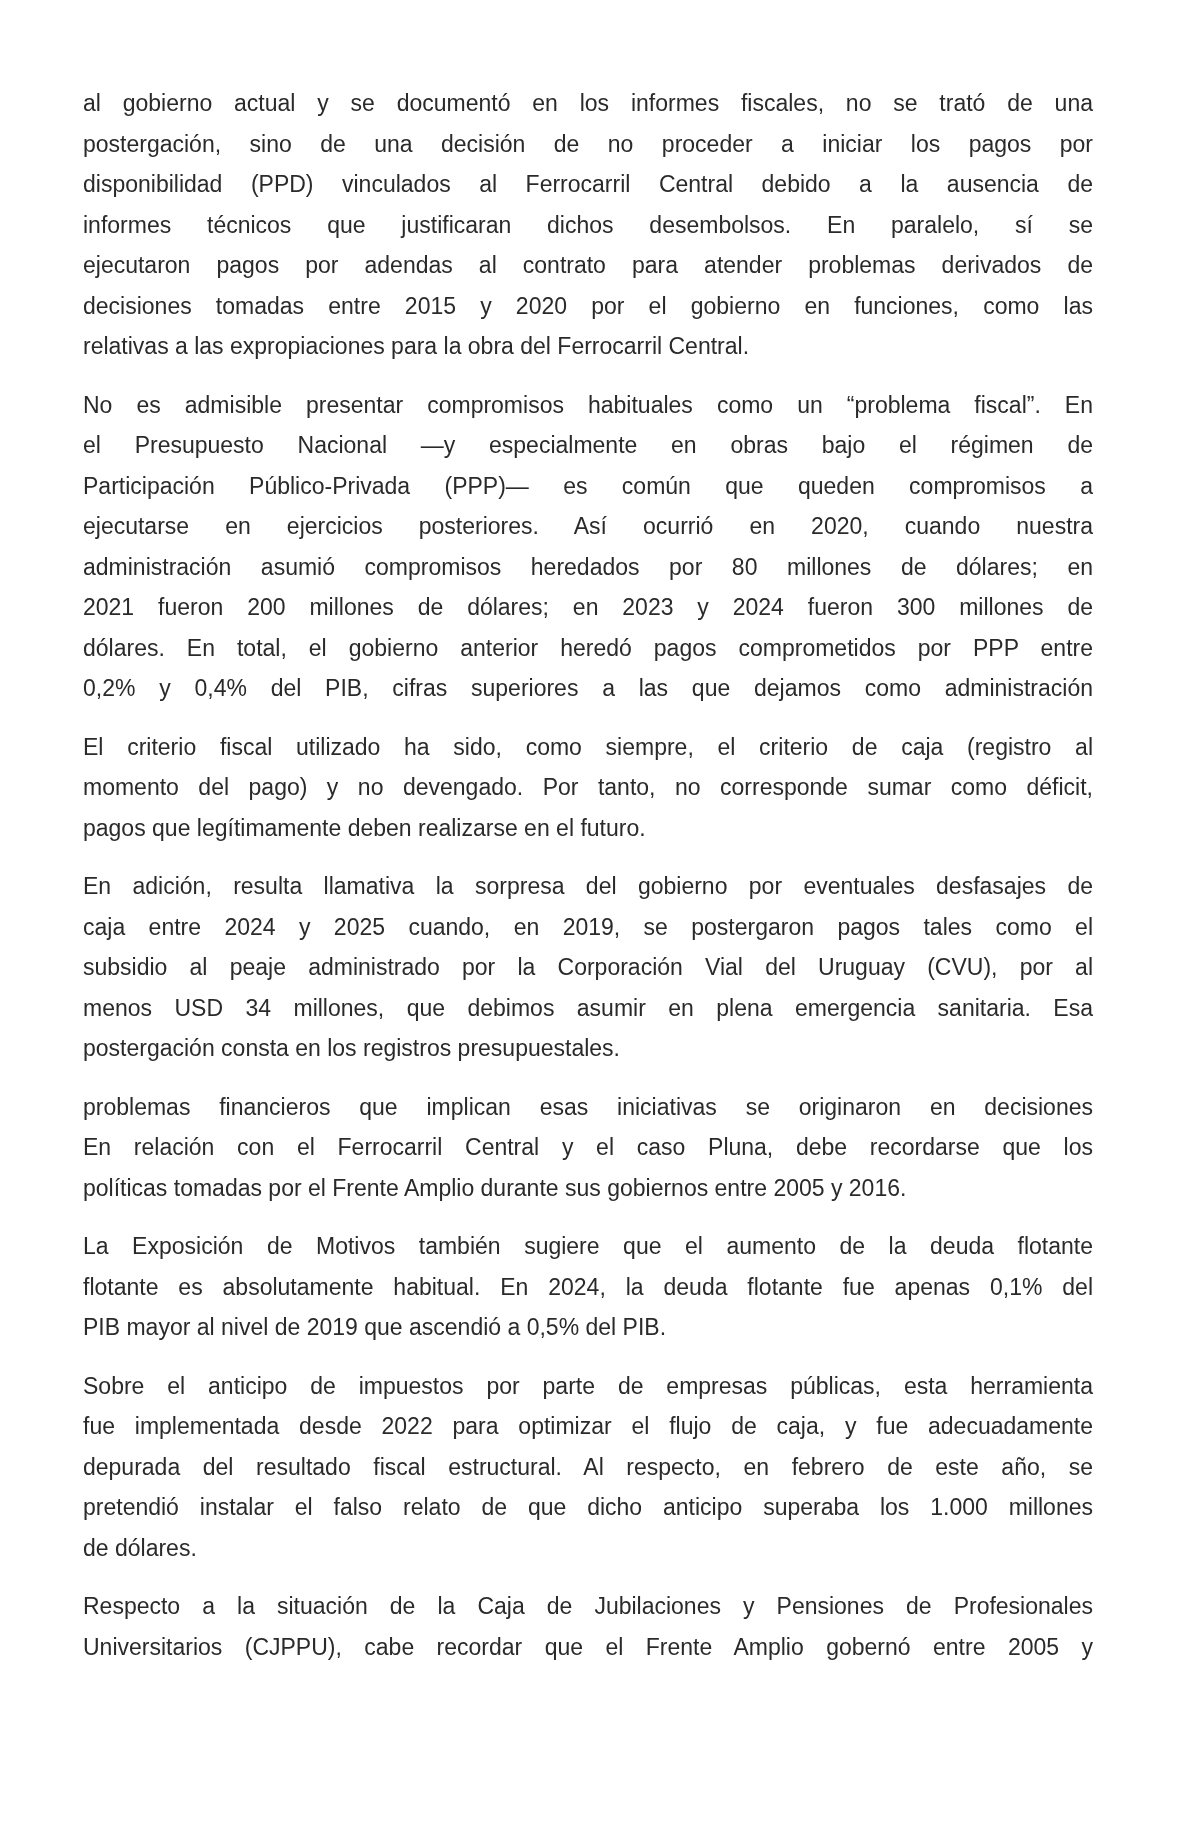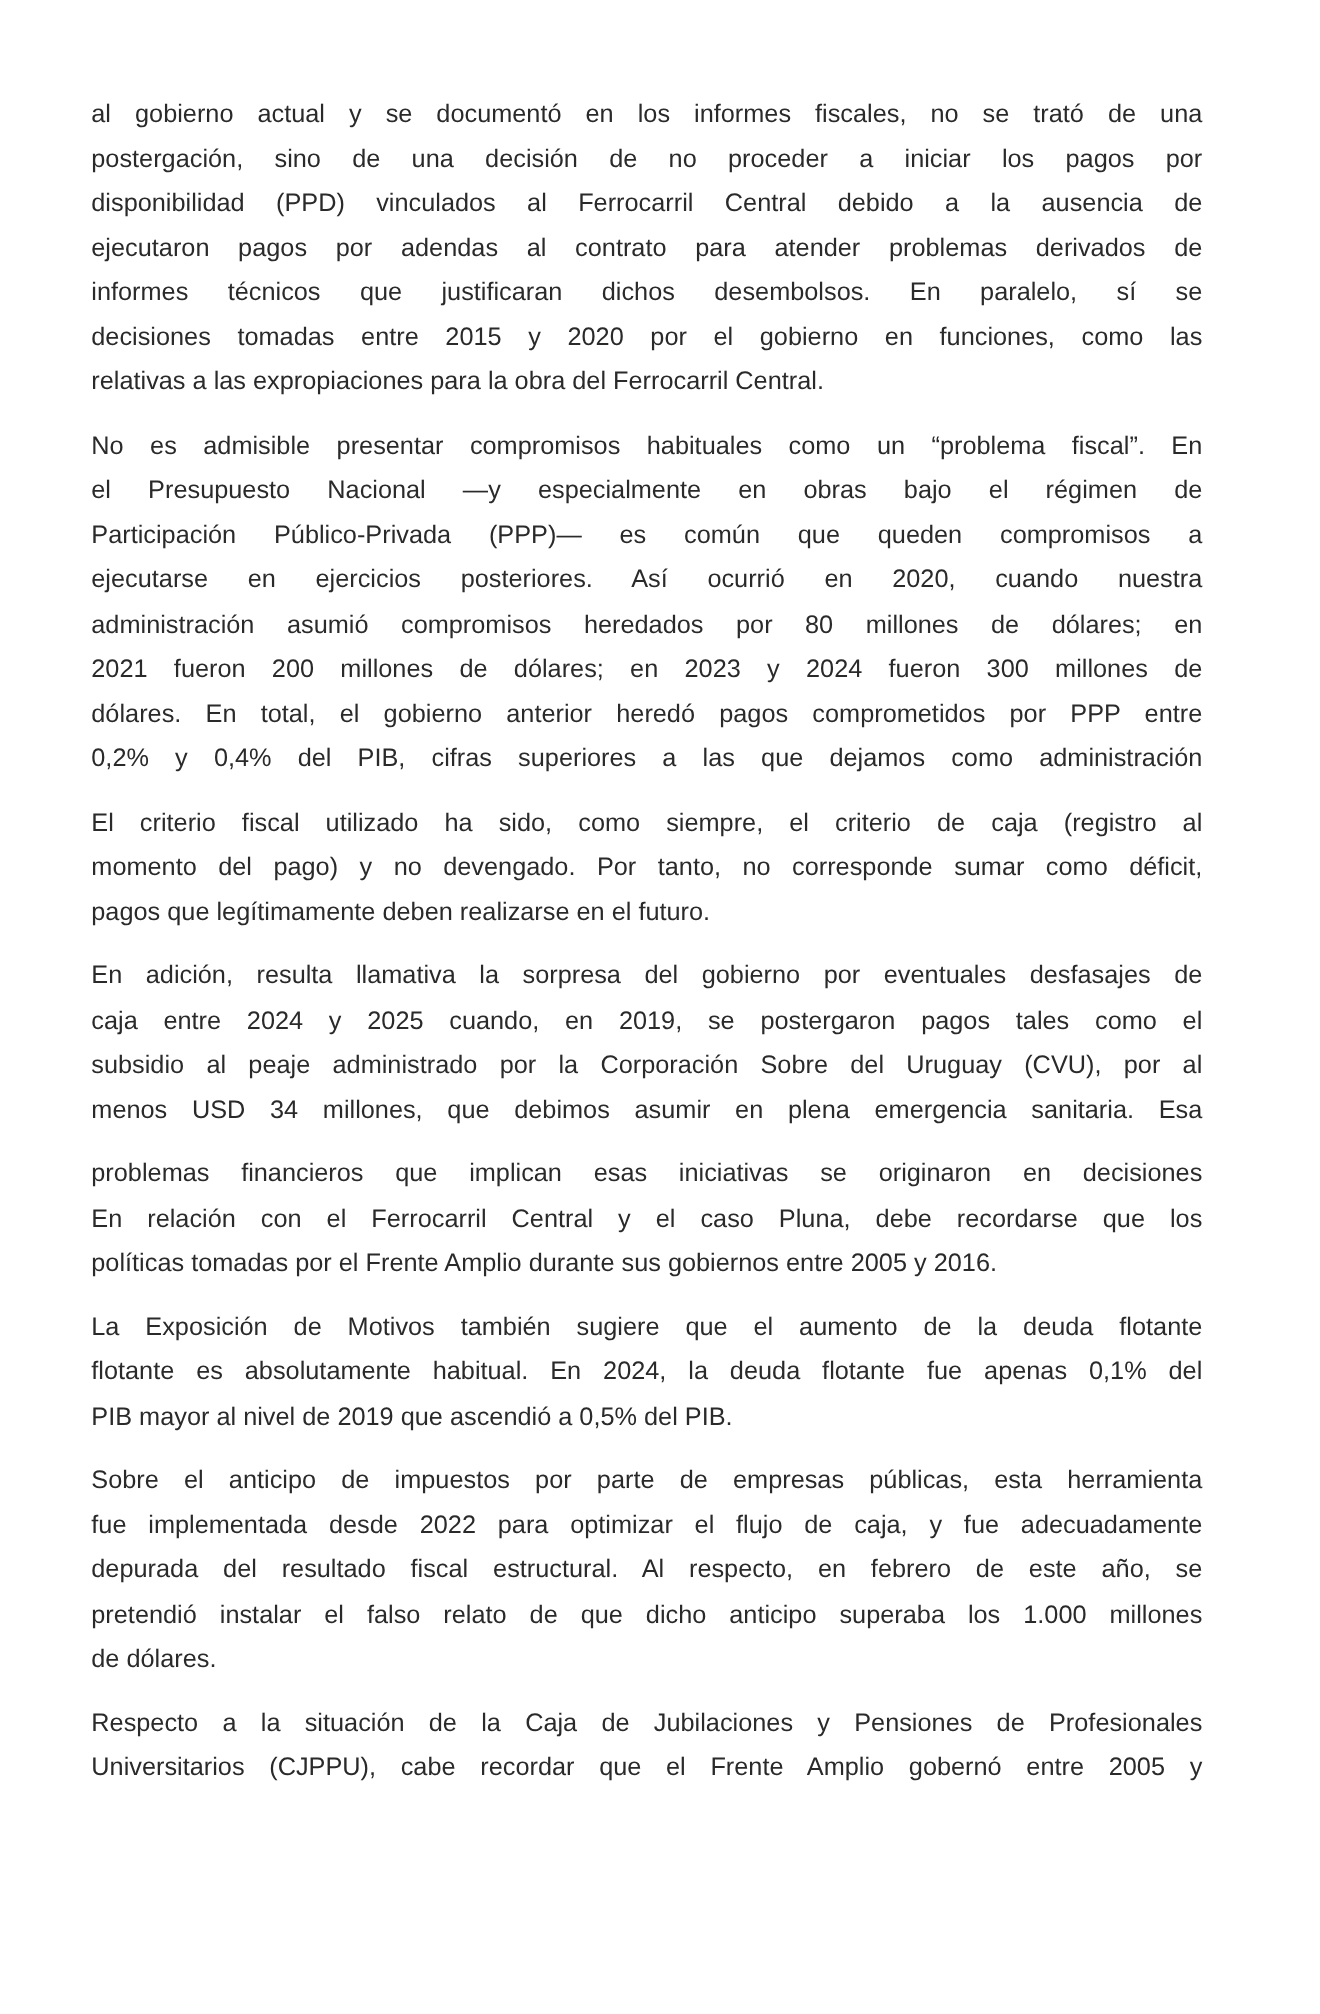--- a/index.html
+++ b/index.html
@@ -40,22 +40,22 @@
     }
   </style>
 </head>
 <body>
 
 <div class="page" id="page">
     <p class="para">
       <span class="line">al gobierno actual y se documentó en los informes fiscales, no se trató de una</span>
       <span class="line">postergación, sino de una decisión de no proceder a iniciar los pagos por</span>
       <span class="line">disponibilidad (PPD) vinculados al Ferrocarril Central debido a la ausencia de</span>
+      <span class="line">informes técnicos que justificaran dichos desembolsos. En paralelo, sí se</span>
       <span class="line">ejecutaron pagos por adendas al contrato para atender problemas derivados de</span>
-      <span class="line">informes técnicos que justificaran dichos desembolsos. En paralelo, sí se</span>
       <span class="line">decisiones tomadas entre 2015 y 2020 por el gobierno en funciones, como las</span>
       <span class="line last">relativas a las expropiaciones para la obra del Ferrocarril Central.</span>
     </p>
     <p class="para">
       <span class="line">No es admisible presentar compromisos habituales como un “problema fiscal”. En</span>
       <span class="line">el Presupuesto Nacional —y especialmente en obras bajo el régimen de</span>
       <span class="line">Participación Público-Privada (PPP)— es común que queden compromisos a</span>
       <span class="line">ejecutarse en ejercicios posteriores. Así ocurrió en 2020, cuando nuestra</span>
       <span class="line">administración asumió compromisos heredados por 80 millones de dólares; en</span>
       <span class="line">2021 fueron 200 millones de dólares; en 2023 y 2024 fueron 300 millones de</span>
@@ -63,22 +63,23 @@
       <span class="line">0,2% y 0,4% del PIB, cifras superiores a las que dejamos como administración</span>
     </p>
     <p class="para">
       <span class="line">El criterio fiscal utilizado ha sido, como siempre, el criterio de caja (registro al</span>
       <span class="line">momento del pago) y no devengado. Por tanto, no corresponde sumar como déficit,</span>
       <span class="line last">pagos que legítimamente deben realizarse en el futuro.</span>
     </p>
     <p class="para">
       <span class="line">En adición, resulta llamativa la sorpresa del gobierno por eventuales desfasajes de</span>
       <span class="line">caja entre 2024 y 2025 cuando, en 2019, se postergaron pagos tales como el</span>
-      <span class="line">subsidio al peaje administrado por la Corporación Sobre del Uruguay (CVU), por al</span>
+      <span class="line">subsidio al peaje administrado por la Corporación Vial del Uruguay (CVU), por al</span>
       <span class="line">menos USD 34 millones, que debimos asumir en plena emergencia sanitaria. Esa</span>
+      <span class="line last">postergación consta en los registros presupuestales.</span>
     </p>
     <p class="para">
       <span class="line">problemas financieros que implican esas iniciativas se originaron en decisiones</span>
       <span class="line">En relación con el Ferrocarril Central y el caso Pluna, debe recordarse que los</span>
       <span class="line last">políticas tomadas por el Frente Amplio durante sus gobiernos entre 2005 y 2016.</span>
     </p>
     <p class="para">
       <span class="line">La Exposición de Motivos también sugiere que el aumento de la deuda flotante</span>
       <span class="line">flotante es absolutamente habitual. En 2024, la deuda flotante fue apenas 0,1% del</span>
       <span class="line last">PIB mayor al nivel de 2019 que ascendió a 0,5% del PIB.</span>

